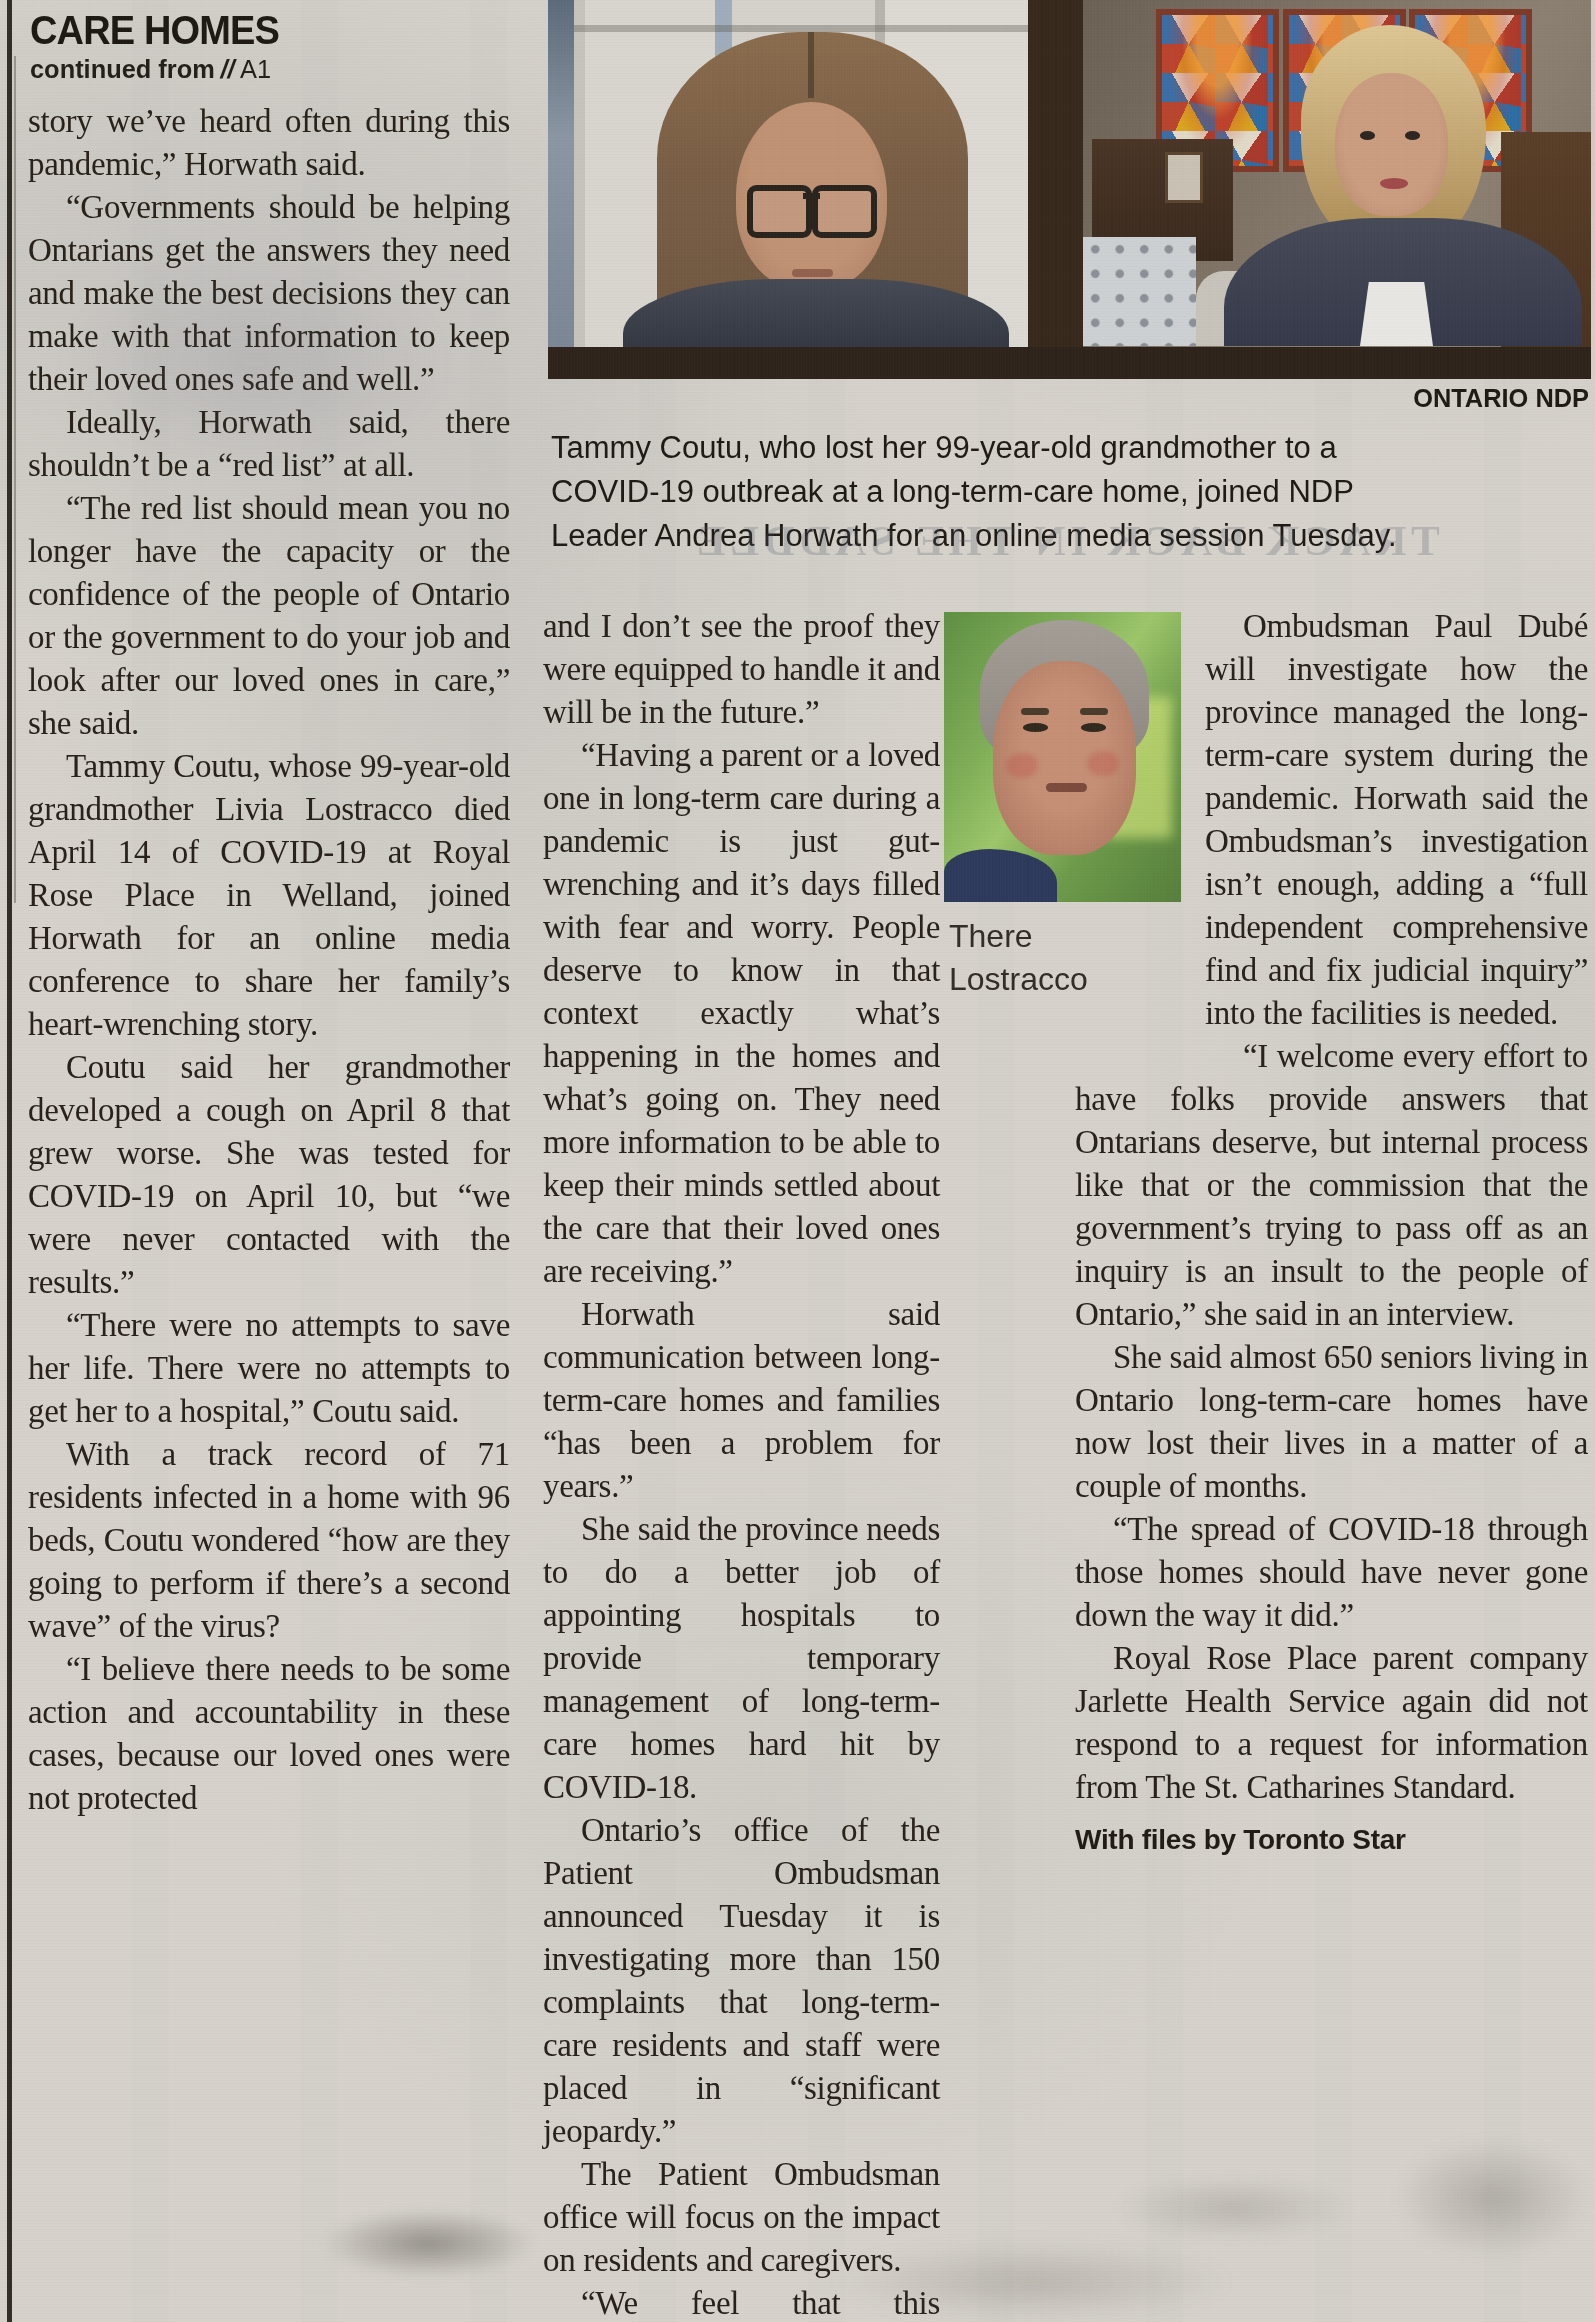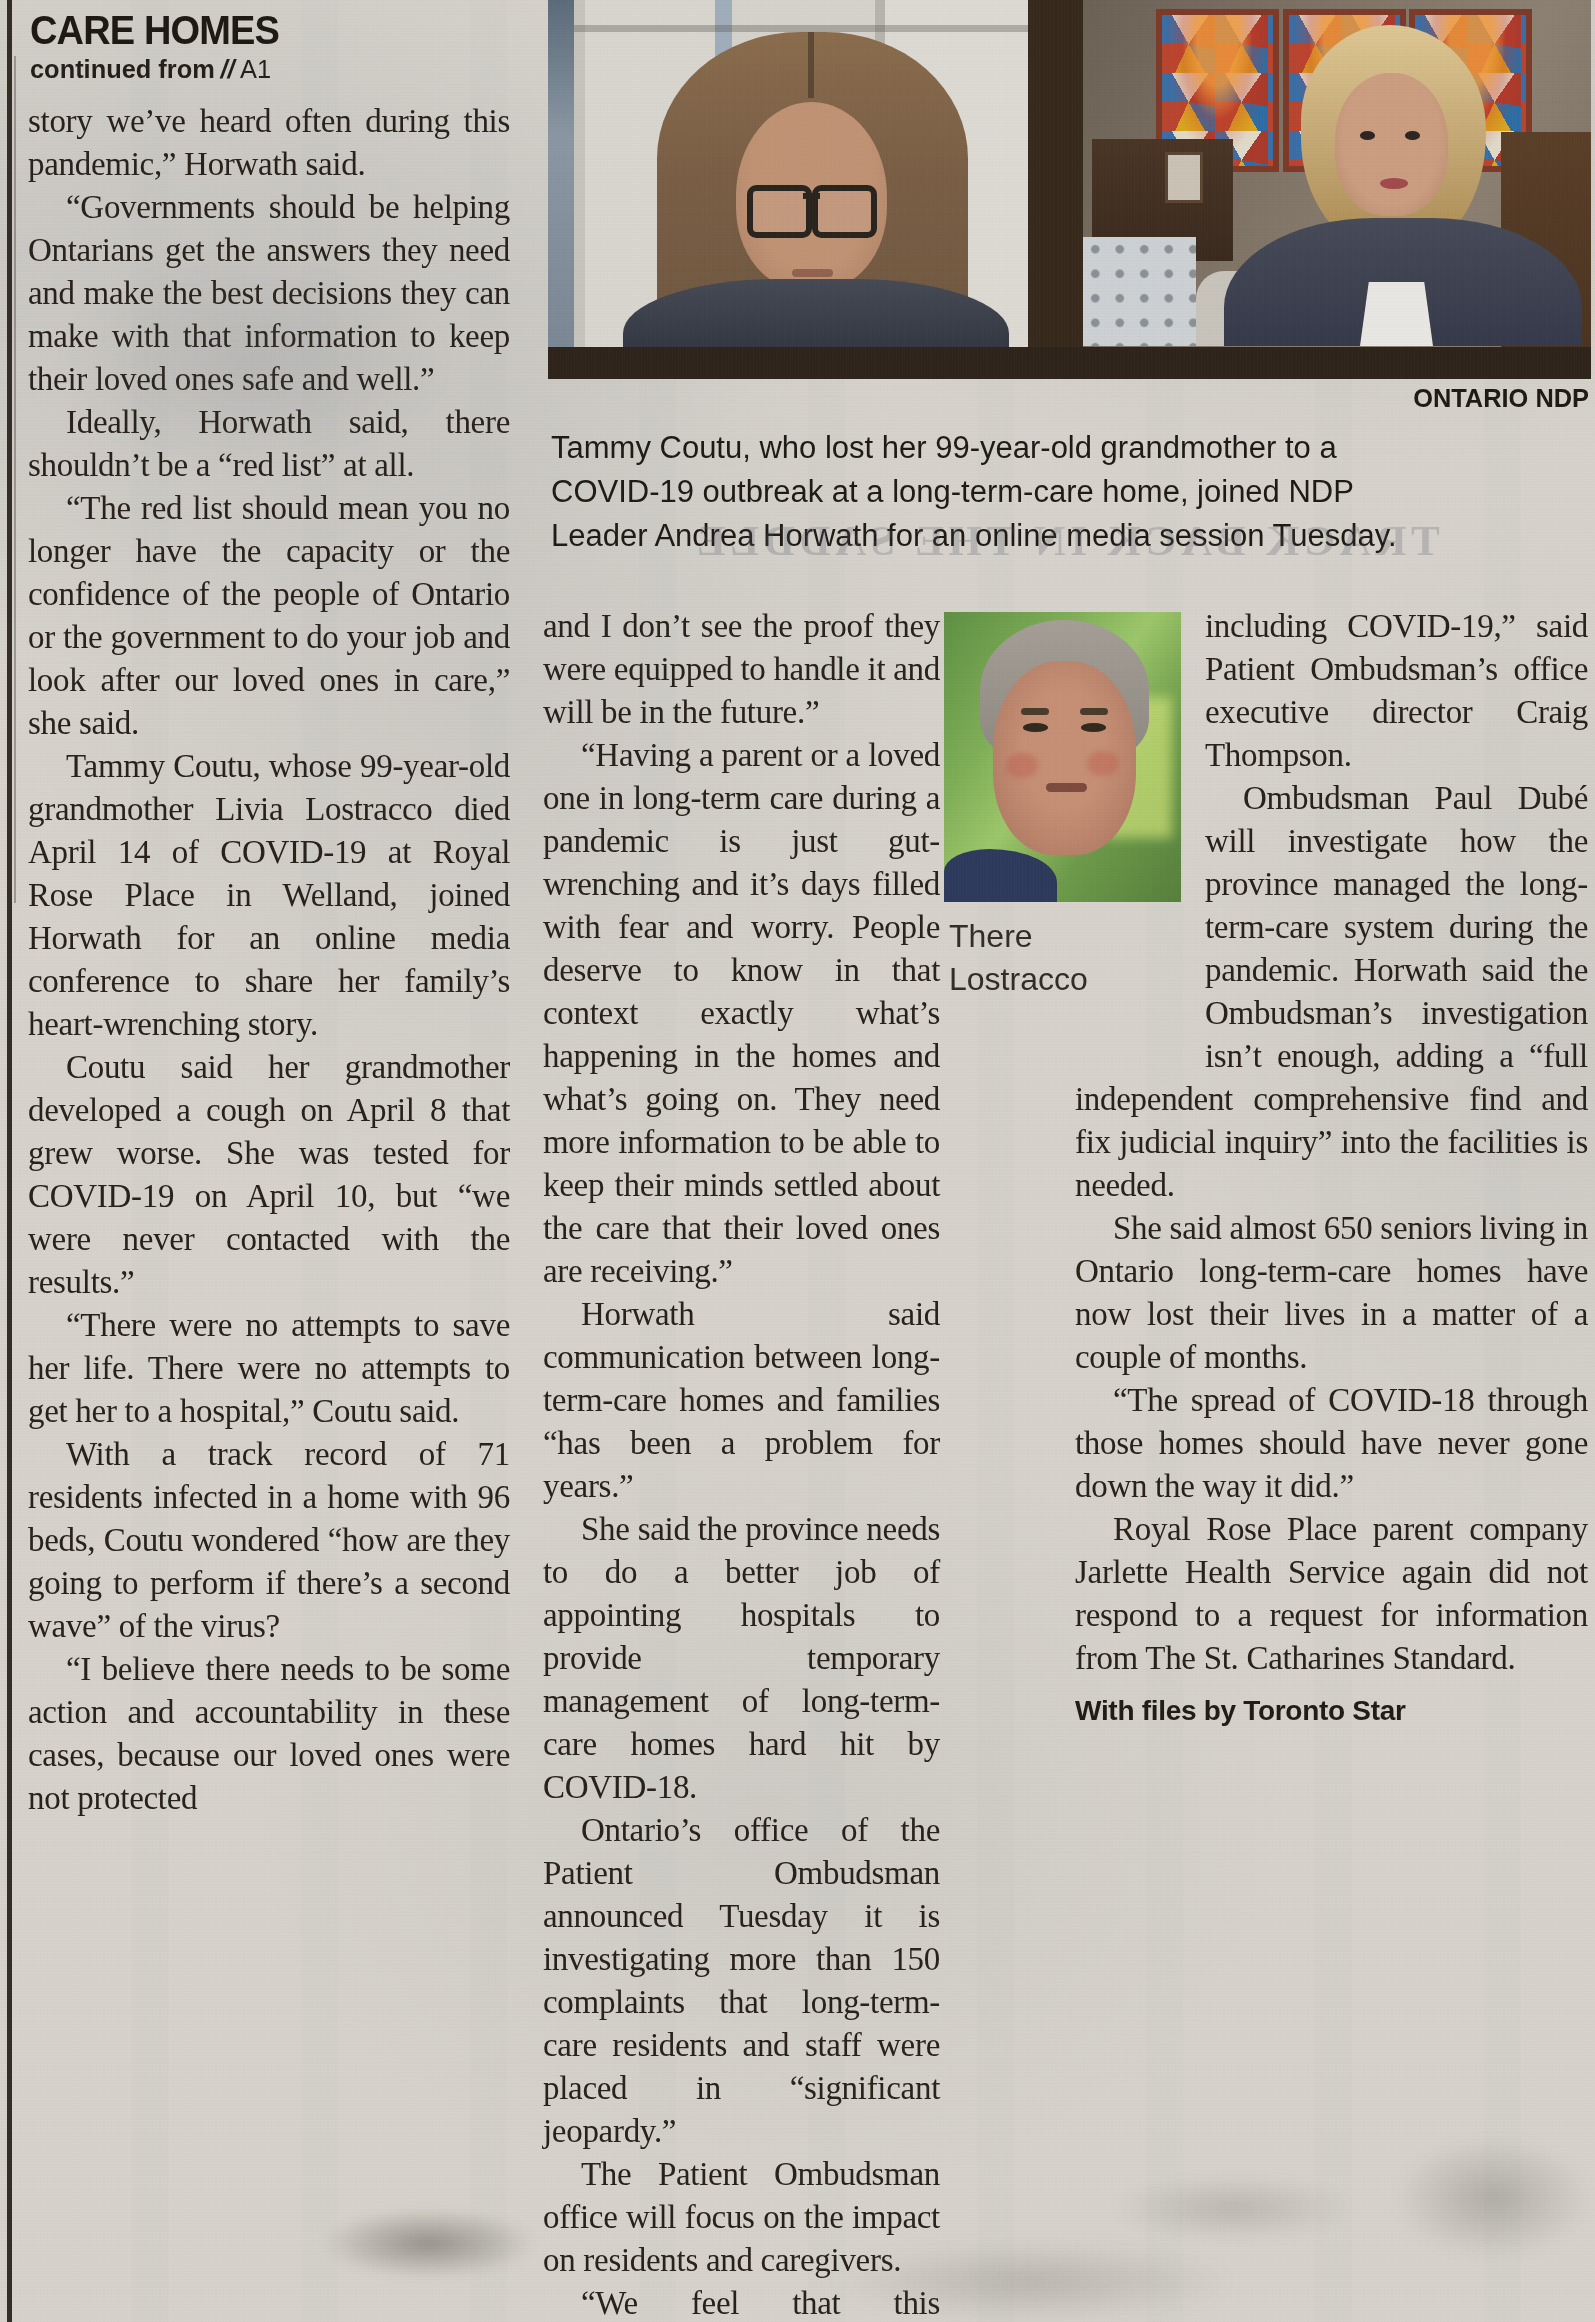--- a/index.html
+++ b/index.html
@@ -212,22 +212,22 @@
     <div class="l-mouth"></div>
     <div class="l-shoulder"></div>
   </figure>
   <div class="livia-caption">
     <div>There</div>
     <div>Lostracco</div>
   </div>
 
   <section class="col" id="col3">
     <div class="wrapspacer"></div>
-    <p class="cont">including COVID-19,” said Patient Ombudsman’s office executive director Craig Thompson.</p>
     <p>Ombudsman Paul Dubé will investigate how the province managed the long-term-care system during the pandemic. Horwath said the Ombudsman’s investigation isn’t enough, adding a “full independent comprehensive find and fix judicial inquiry” into the facilities is needed.</p>
+    <p>“I welcome every effort to have folks provide answers that Ontarians deserve, but internal process like that or the commission that the government’s trying to pass off as an inquiry is an insult to the people of Ontario,” she said in an interview.</p>
     <p>She said almost 650 seniors living in Ontario long-term-care homes have now lost their lives in a matter of a couple of months.</p>
     <p>“The spread of COVID-18 through those homes should have never gone down the way it did.”</p>
     <p>Royal Rose Place parent company Jarlette Health Service again did not respond to a request for information from The St. Catharines Standard.</p>
     <p class="byline">With files by Toronto Star</p>
   </section>
 
   <div class="smudge sm1"></div>
   <div class="smudge sm2"></div>
   <div class="smudge sm3"></div>
   <div class="smudge sm4"></div>

